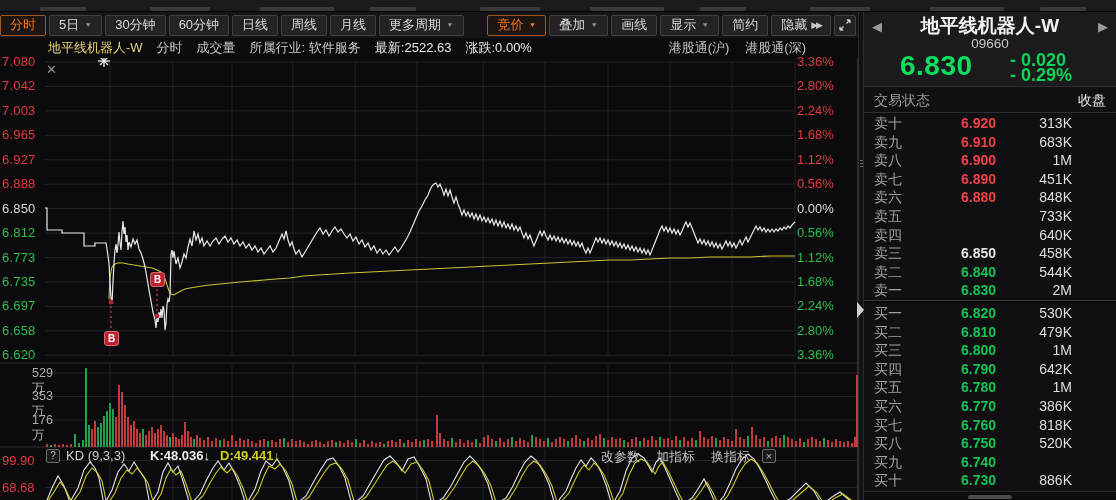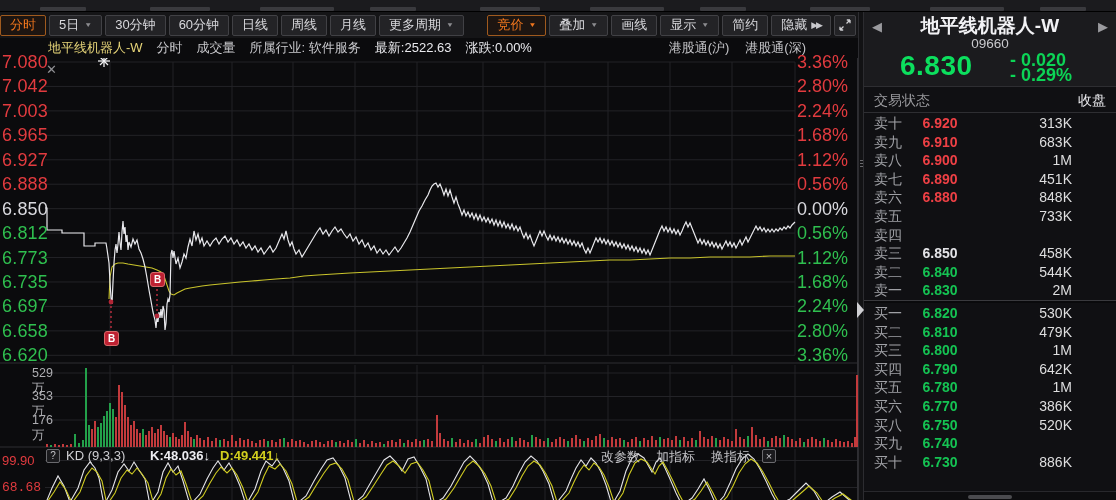--- a/index.html
+++ b/index.html
@@ -40,21 +40,21 @@
     position:absolute; left:0; top:38px; width:858px; height:20px;
     display:flex; align-items:center; font-size:13px; color:#c9c9cd;
     padding-left:48px; gap:14px; white-space:nowrap;
   }
   .chart-header .stock { color:#e6d478; }
   .chart-header .bright { color:#e9e9ed; }
   .chart-header .tags { margin-left:auto; display:flex; gap:16px; margin-right:52px; color:#c4c4c8; }
   
   .chart-zone { position:absolute; left:0; top:58px; width:858px; height:442px; }
   svg.canvas { position:absolute; left:0; top:0; }
-  .axis-label { position:absolute; height:16px; line-height:16px; font-size:18px; }
+  .axis-label { position:absolute; height:16px; line-height:16px; font-size:13px; }
   .ax-left { left:2px; width:40px; text-align:left; letter-spacing:.2px; }
   .ax-right { left:797px; width:48px; text-align:left; }
   .c-red { color:#e23b3f; } .c-green { color:#2fbf4f; } .c-white { color:#d9d9de; }
   .vol-label { position:absolute; left:0px; width:40px; text-align:left; font-size:12.5px; color:#aeaeb2; height:15px; line-height:15px;padding-left:32px; }
   .kd-axis { position:absolute; left:2px; width:40px; font-size:13px; color:#e23b3f; height:15px; line-height:15px; }
   .close-x { position:absolute; left:46px; top:4px; color:#909094; font-size:13px; cursor:pointer; }
   
   .kd-row { position:absolute; left:0; top:390px; width:858px; height:17px; font-size:13px; color:#cfcfd3; }
   .kd-help, .kd-close {
     position:absolute; width:14px; height:14px; border:1px solid #6a6a6e; border-radius:2px;
@@ -88,21 +88,21 @@
   .p-code { position:absolute; left:0; top:24px; width:252px; text-align:center; font-size:13.5px; color:#c9c9cd; }
   .p-price { position:absolute; left:36px; top:38px; font-size:28px; font-weight:bold; color:#0cdf5e; letter-spacing:.5px; }
   .p-chg { position:absolute; left:146px; top:41px; font-size:18px; font-weight:bold; color:#0cd456; line-height:15px; white-space:pre; }
   .status-row { position:absolute; left:0; top:74px; width:252px; height:27px;
     border-top:1px solid #2e2e32; border-bottom:1px solid #2e2e32; }
   .status-row .lbl { position:absolute; left:10px; top:5px; color:#9a9a9e; }
   .status-row .val { position:absolute; right:10px; top:5px; color:#e8e8ec; }
   .ob { position:absolute; left:0; width:252px; }
   .ob-row { position:relative; height:18.6px; line-height:18.6px; cursor:pointer; }
   .ob-row .lv  { position:absolute; left:10px; color:#9fa0a5; }
-  .ob-row .pr  { position:absolute; left:10px; width:132px; text-align:center; font-weight:bold; }
+  .ob-row .pr  { position:absolute; left:0; width:132px; text-align:right; font-weight:bold; }
   .ob-row .vol { position:absolute; left:0; width:208px; text-align:right; font-weight:normal; color:#dededf; }
   .p-red { color:#ef4045; } .p-green { color:#15c353; } .p-white { color:#e4e4e8; }
   .ob-divider { position:absolute; left:0; top:288px; width:252px; height:3px; border-top:1px solid #3a3a3e; background:#0a0a0c; }
   .panel-bottom { position:absolute; left:0; top:479px; width:252px; height:9px; border-top:1px solid #28282c; background:#0d0d0f; }
   .panel-bottom .thumb { position:absolute; left:104px; top:3px; width:44px; height:4px; border-radius:2px; background:#4b4b4f; }
 </style>
 </head>
 <body>
 
 <div class="app">
@@ -501,21 +501,21 @@
       <span class="kd-d">D:49.441↓</span>
       <span class="kd-actions" id="kd-actions">
           <span>改参数</span>
           <span>加指标</span>
           <span>换指标</span>
         </span>
       <span class="kd-close">×</span>
     </div>
     <div id="kd-axis-labels">
         <div class="kd-axis" style="top: 395px;">99.90</div>
-        <div class="kd-axis" style="top: 422px; font-family: Liberation Mono, monospace;">68.68</div>
+        <div class="kd-axis" style="top: 422px;">68.68</div>
       </div>
 
     <div class="b-badge" style="left:104px; top:273px;">B</div>
     <div class="b-badge" style="left:150px; top:214px;">B</div>
   </div>
 
   <div class="divider">
     <span class="grip">
         <i></i>
         <i></i>
@@ -562,20 +562,21 @@
           <span class="lv">卖六</span>
           <span class="pr p-red">6.880</span>
           <span class="vol">848K</span>
         </div>
         <div class="ob-row">
           <span class="lv">卖五</span>
           <span class="vol">733K</span>
         </div>
         <div class="ob-row">
           <span class="lv">卖四</span>
+          <span class="vol">640K</span>
         </div>
         <div class="ob-row">
           <span class="lv">卖三</span>
           <span class="pr p-white">6.850</span>
           <span class="vol">458K</span>
         </div>
         <div class="ob-row">
           <span class="lv">卖二</span>
           <span class="pr p-green">6.840</span>
           <span class="vol">544K</span>
@@ -612,20 +613,25 @@
           <span class="lv">买五</span>
           <span class="pr p-green">6.780</span>
           <span class="vol">1M</span>
         </div>
         <div class="ob-row">
           <span class="lv">买六</span>
           <span class="pr p-green">6.770</span>
           <span class="vol">386K</span>
         </div>
         <div class="ob-row">
+          <span class="lv">买七</span>
+          <span class="pr p-green">6.760</span>
+          <span class="vol">818K</span>
+        </div>
+        <div class="ob-row">
           <span class="lv">买八</span>
           <span class="pr p-green">6.750</span>
           <span class="vol">520K</span>
         </div>
         <div class="ob-row">
           <span class="lv">买九</span>
           <span class="pr p-green">6.740</span>
         </div>
         <div class="ob-row">
           <span class="lv">买十</span>

